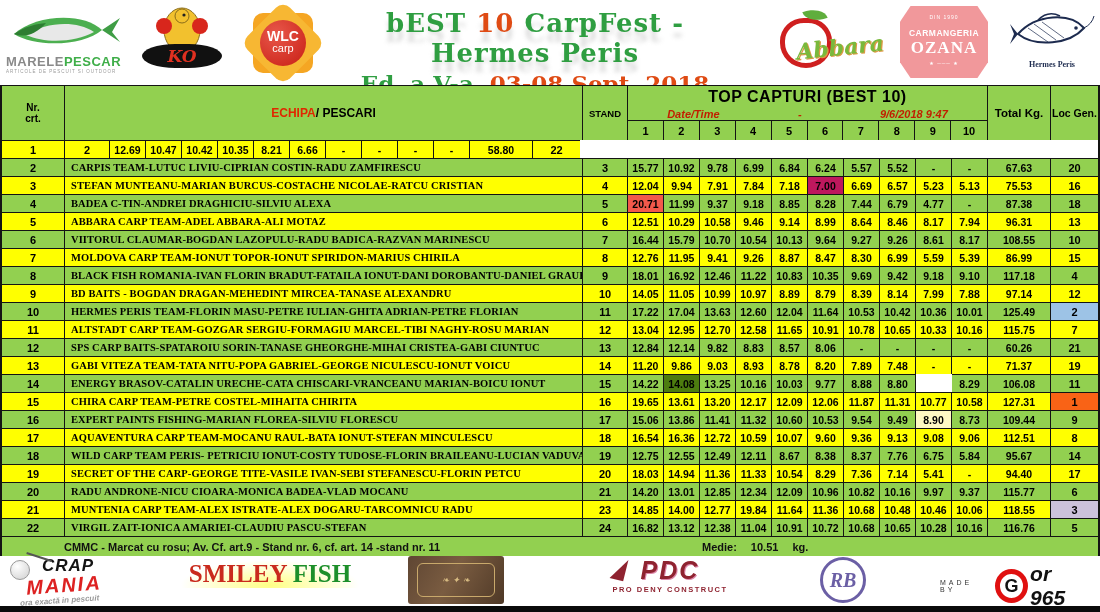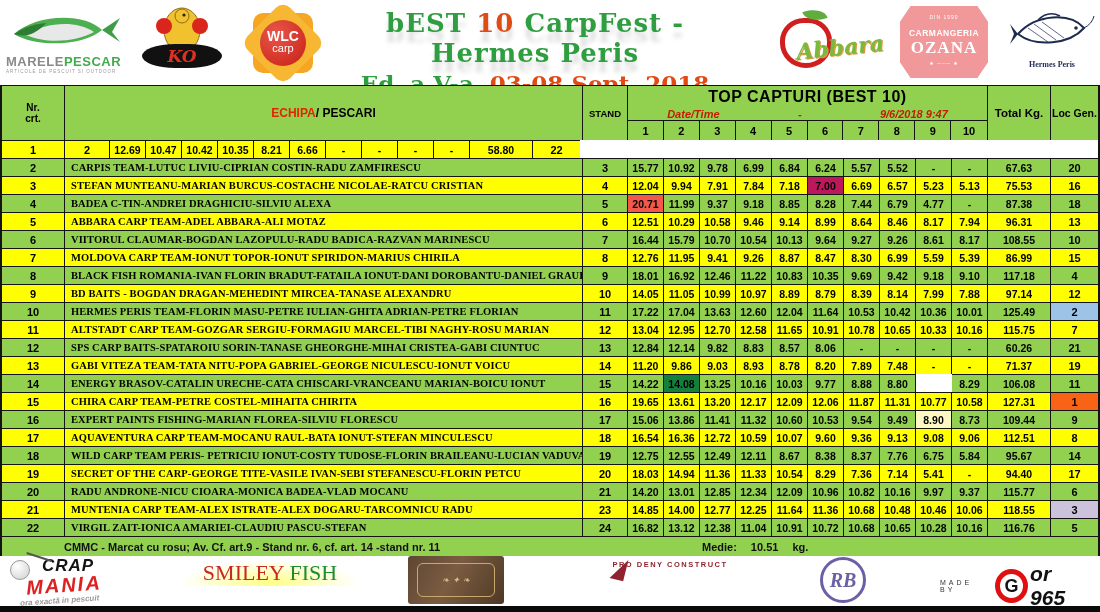--- a/index.html
+++ b/index.html
@@ -103,21 +103,21 @@
 
   .crap-logo { left: 8px; top: 2px; width: 180px; font-style: italic; font-weight: bold; line-height: .9; }
   .crap-l1 { font-size: 17px; color: #141414; margin-left: 34px; letter-spacing: 1px; }
   .crap-l2 { font-size: 20px; color: #d22; letter-spacing: 2px; margin-left: 18px; transform: rotate(-4deg); }
   .crap-tag { font-size: 8px; color: #9a9a9a; margin-top: 3px; margin-left: 12px; transform: rotate(-4deg); }
   .crap-float { position: absolute; left: 2px; top: 2px; width: 20px; height: 20px; border-radius: 50%;
                 background: radial-gradient(circle at 35% 30%, #fff, #cfcfcf); border: 1px solid #999; }
   .crap-stick { position: absolute; left: 18px; top: -2px; width: 26px; height: 2px; background: #555; transform: rotate(18deg); }
 
   .smiley-logo { left: 180px; top: 4px; width: 180px; text-align: center;
-                 font-family: "Liberation Serif", serif; font-weight: normal; font-size: 22px;
+                 font-family: "Liberation Serif", serif; font-weight: bold; font-size: 25px;
                  background: radial-gradient(ellipse at 50% 90%, rgba(255,255,120,.9), rgba(255,255,255,0) 70%); }
   .smiley-w1 { color: #c92a1d; }
   .smiley-w2 { color: #1d8f2a; }
 
   .plaque-logo { left: 408px; top: 0; width: 96px; height: 48px; background: linear-gradient(120deg, #5f4633, #7a5c41 45%, #4e3826);
                  border-radius: 3px; display: flex; align-items: center; justify-content: center; }
   .plaque-inner { width: 78px; height: 34px; border: 1px solid #c9a96b; border-radius: 6px;
                   color: #d8bb82; font-size: 9px; display: flex; align-items: center; justify-content: center;
                   font-family: "DejaVu Serif", serif; font-style: italic; }
 
@@ -471,21 +471,21 @@
           <div class="cell c-num" style="background: rgb(255, 255, 0);">-</div>
           <div class="cell c-num" style="background: rgb(255, 255, 0);">-</div>
           <div class="cell c-num c-total" style="background: rgb(255, 255, 0);">71.37</div>
           <div class="cell c-loc" style="background: rgb(255, 255, 0);">19</div>
         </div>
         <div class="trow">
           <div class="cell c-nr" style="background: rgb(146, 208, 80);">14</div>
           <div class="cell c-team" style="background: rgb(146, 208, 80);">ENERGY BRASOV-CATALIN URECHE-CATA CHISCARI-VRANCEANU MARIAN-BOICU IONUT</div>
           <div class="cell c-stand" style="background: rgb(146, 208, 80);">15</div>
           <div class="cell c-num" style="background: rgb(146, 208, 80);">14.22</div>
-          <div class="cell c-num" style="background: #15803d;">14.08</div>
+          <div class="cell c-num" style="background: #4d7c0f;">14.08</div>
           <div class="cell c-num" style="background: rgb(146, 208, 80);">13.25</div>
           <div class="cell c-num" style="background: rgb(146, 208, 80);">10.16</div>
           <div class="cell c-num" style="background: rgb(146, 208, 80);">10.03</div>
           <div class="cell c-num" style="background: rgb(146, 208, 80);">9.77</div>
           <div class="cell c-num" style="background: rgb(146, 208, 80);">8.88</div>
           <div class="cell c-num" style="background: rgb(146, 208, 80);">8.80</div>
           <div class="cell c-num" style="background: rgb(146, 208, 80); margin-top: 40px;">8.60</div>
           <div class="cell c-num" style="background: rgb(146, 208, 80);">8.29</div>
           <div class="cell c-num c-total" style="background: rgb(146, 208, 80);">106.08</div>
           <div class="cell c-loc" style="background: rgb(146, 208, 80);">11</div>
@@ -592,21 +592,21 @@
           <div class="cell c-num c-total" style="background: rgb(146, 208, 80);">115.77</div>
           <div class="cell c-loc" style="background: rgb(146, 208, 80);">6</div>
         </div>
         <div class="trow">
           <div class="cell c-nr" style="background: rgb(255, 255, 0);">21</div>
           <div class="cell c-team" style="background: rgb(255, 255, 0);">MUNTENIA CARP TEAM-ALEX ISTRATE-ALEX DOGARU-TARCOMNICU RADU</div>
           <div class="cell c-stand" style="background: rgb(255, 255, 0);">23</div>
           <div class="cell c-num" style="background: rgb(255, 255, 0);">14.85</div>
           <div class="cell c-num" style="background: rgb(255, 255, 0);">14.00</div>
           <div class="cell c-num" style="background: rgb(255, 255, 0);">12.77</div>
-          <div class="cell c-num" style="background: rgb(255, 255, 0);">12.25</div>
+          <div class="cell c-num" style="background: rgb(255, 255, 0);">19.84</div>
           <div class="cell c-num" style="background: rgb(255, 255, 0);">11.64</div>
           <div class="cell c-num" style="background: rgb(255, 255, 0);">11.36</div>
           <div class="cell c-num" style="background: rgb(255, 255, 0);">10.68</div>
           <div class="cell c-num" style="background: rgb(255, 255, 0);">10.48</div>
           <div class="cell c-num" style="background: rgb(255, 255, 0);">10.46</div>
           <div class="cell c-num" style="background: rgb(255, 255, 0);">10.06</div>
           <div class="cell c-num c-total" style="background: rgb(255, 255, 0);">118.55</div>
           <div class="cell c-loc" style="background: rgb(204, 194, 219);">3</div>
         </div>
         <div class="trow">
@@ -651,20 +651,21 @@
     <div class="logo smiley-logo">
       <span class="smiley-w1">SMILEY </span><span class="smiley-w2">FISH</span>
     </div>
 
     <div class="logo plaque-logo">
       <div class="plaque-inner">❧ ✦ ❧</div>
     </div>
 
     <div class="logo pdc-logo">
       <div class="pdc-tri"></div>
+      <div class="pdc-abbr">PDC</div>
       <div class="pdc-line">PRO DENY CONSTRUCT</div>
     </div>
 
     <div class="logo rb-logo">
       <span>RB</span>
     </div>
 
     <div class="logo gor-logo">
       <span class="gor-madeby">MADE BY</span>
       <span class="gor-ring">

